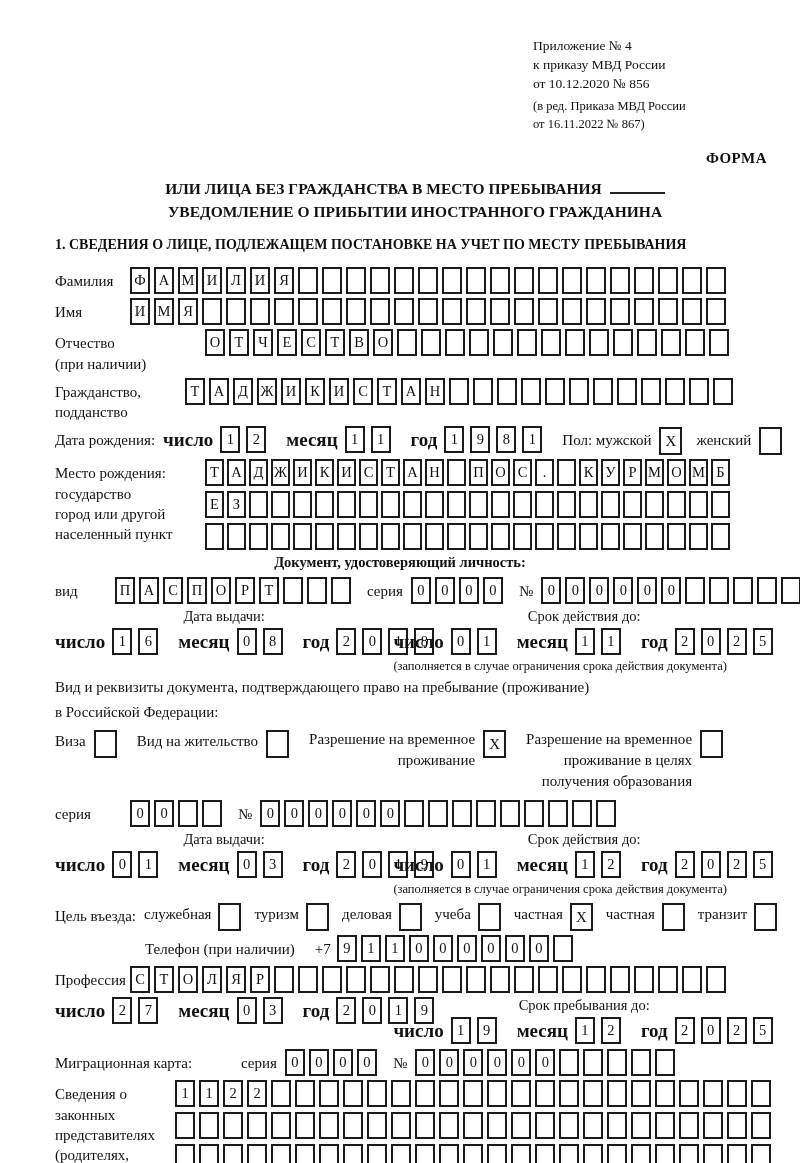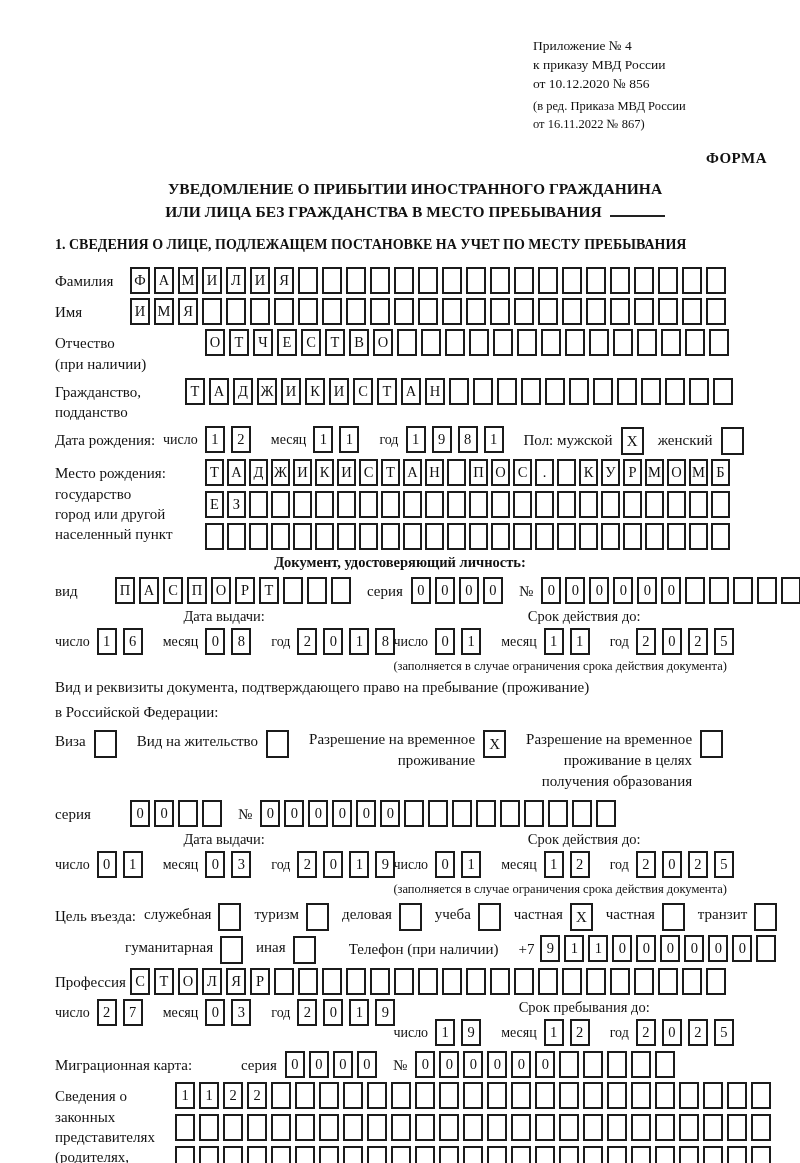--- a/index.html
+++ b/index.html
@@ -17,21 +17,21 @@
   .ln{display:block;}
   .w60{width:60px;} .w75{width:75px;} .w120{width:120px;} .w130{width:130px;} .w150{width:150px;} .w185{width:186px;}
   .mlr{margin:0 8px 0 12px;} .mr8{margin-right:8px;} .mr6{margin-right:6px;} .ml20{margin-left:20px;} .ml14{margin-left:14px;margin-right:8px;}
   .cells{display:flex;flex-wrap:nowrap;flex:0 0 auto;}
   .cell{width:16px;height:23px;border:2px solid #1b1b1b;margin-right:4px;display:flex;align-items:center;justify-content:center;font-size:14.5px;flex:0 0 auto;background:#fff;}
   .tight .cell{width:15px;margin-right:3px;}
   .box{width:19px;height:24px;border:2px solid #1b1b1b;display:inline-flex;align-items:center;justify-content:center;font-size:15px;flex:0 0 auto;margin-top:1px;background:#fff;}
   .stack{display:flex;flex-direction:column;flex:0 0 auto;}
   .mb{margin-bottom:5px;}
   .dategroup{display:inline-flex;align-items:center;flex:0 0 auto;}
-  .dategroup .dlbl{font-size:14px;margin:0 7px 0 14px;}
+  .dategroup .dlbl{font-size:19px;margin:0 7px 0 14px;font-weight:bold;}
   .dategroup .dlbl.first{margin-left:0;}
   .dategroup .cell{margin-right:6px;}
   .center-head{text-align:center;font-weight:bold;font-size:14.5px;margin:2px 30px 6px 0;}
   .dates{display:flex;margin-bottom:5px;}
   .dcol.left{width:47%;} .dcol.right{width:53%;}
   .dhead{text-align:center;font-size:14.5px;margin-bottom:3px;}
   .dnote{font-size:12.5px;margin-top:4px;white-space:nowrap;}
   .txt{font-size:15px;margin:2px 0 8px;}
   .opt-row{align-items:flex-start;margin-bottom:8px;}
   .olbl{font-size:15px;padding-top:4px;margin-right:8px;flex:0 0 auto;}
@@ -52,22 +52,22 @@
     <div>Приложение № 4</div>
     <div>к приказу МВД России</div>
     <div>от 10.12.2020 № 856</div>
     <div class="small first">(в ред. Приказа МВД России</div>
     <div class="small">от 16.11.2022 № 867)</div>
   </div>
 
   <div class="forma">ФОРМА</div>
 
   <div class="title">
+    <div><span>ИЛИ ЛИЦА БЕЗ ГРАЖДАНСТВА В МЕСТО ПРЕБЫВАНИЯ</span><span class="uline"></span></div>
     <div>УВЕДОМЛЕНИЕ О ПРИБЫТИИ ИНОСТРАННОГО ГРАЖДАНИНА</div>
-    <div><span>ИЛИ ЛИЦА БЕЗ ГРАЖДАНСТВА В МЕСТО ПРЕБЫВАНИЯ</span><span class="uline"></span></div>
   </div>
 
   <div class="sec-head">1. СВЕДЕНИЯ О ЛИЦЕ, ПОДЛЕЖАЩЕМ ПОСТАНОВКЕ НА УЧЕТ ПО МЕСТУ ПРЕБЫВАНИЯ</div>
 
   <div class="row">
     <span class="lbl w75">Фамилия</span>
     <span class="cells">
         <span class="cell">Ф</span>
         <span class="cell">А</span>
         <span class="cell">М</span>
@@ -504,26 +504,20 @@
         <span class="olbl">частная</span>
         <span class="box">X</span>
         <span class="olbl">частная</span>
         <span class="box"></span>
         <span class="olbl">транзит</span>
         <span class="box"></span>
       </span>
   </div>
 
   <div class="row indent70">
-    <span class="optgen">
-        <span class="olbl">гуманитарная</span>
-        <span class="box"></span>
-        <span class="olbl">иная</span>
-        <span class="box"></span>
-      </span>
     <span class="lbl ml20">Телефон (при наличии)</span>
     <span class="lbl ml20 mr6">+7</span>
     <span class="cells">
         <span class="cell">9</span>
         <span class="cell">1</span>
         <span class="cell">1</span>
         <span class="cell">0</span>
         <span class="cell">0</span>
         <span class="cell">0</span>
         <span class="cell">0</span>

